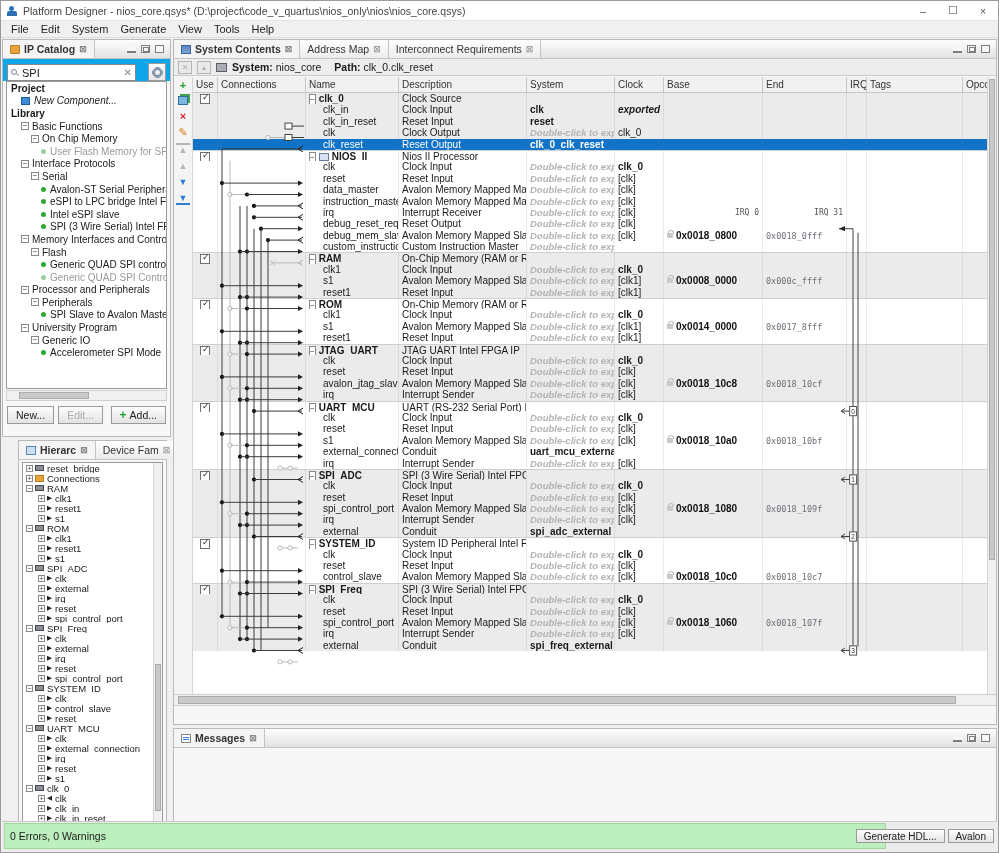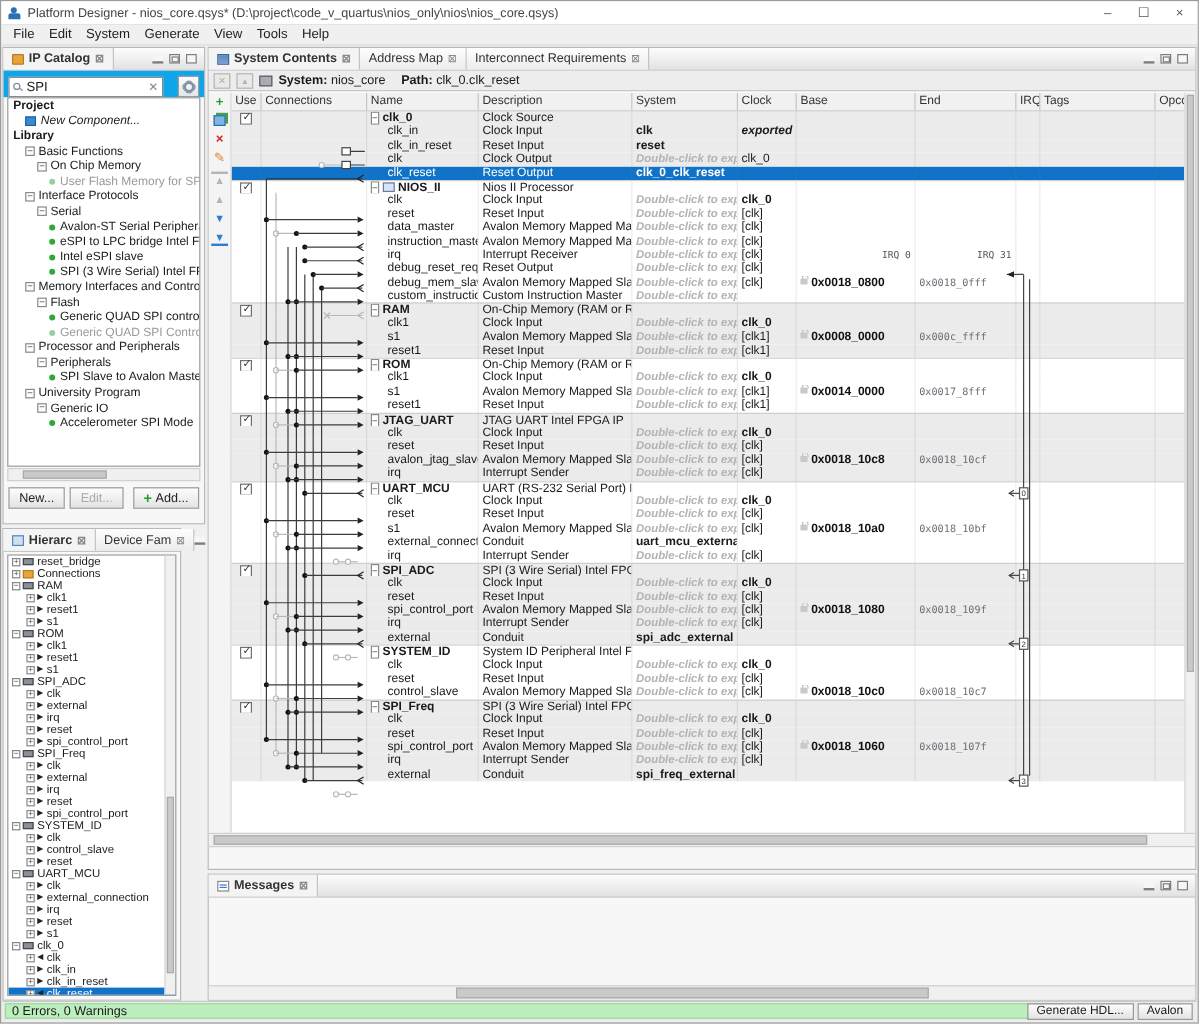--- a/index.html
+++ b/index.html
@@ -120,21 +120,21 @@
   .funnel.y{border-top:7px solid #e8b400}
   .funnel.g{border-top:7px solid #9a9a9a}
   
   .msghdr{height:16px;line-height:16px;background:#f7f7f7;border-bottom:1px solid #cfcfcf;padding-left:5px;font-size:10px;color:#333}
   .msgbody{position:absolute;left:0;right:0;top:36px;bottom:13px;background:#fff;overflow:hidden}
   .msgrow{height:15px;line-height:15px;border-bottom:1px solid #e0e0e0;padding-left:4px;font-size:10px;color:#0b9a0b;white-space:nowrap;overflow:hidden}
   .msgrow.blank{height:26px;border-bottom:none}
   .mhscroll{position:absolute;left:0;right:0;bottom:0;height:12px;background:#f0f0f0;border-top:1px solid #cfcfcf;}
   .mhscroll .thumb{position:absolute;top:1px;bottom:1px;background:#c9c9c9;border:1px solid #ababab}
   
-  .statusbar{position:absolute;left:1px;right:1px;bottom:1px;height:17px;background:#ececec;border-top:1px solid #c9c9c9;display:flex;align-items:center}
+  .statusbar{position:absolute;left:1px;right:1px;bottom:1px;height:30px;background:#ececec;border-top:1px solid #c9c9c9;display:flex;align-items:center}
   .statusgreen{position:absolute;left:2px;top:1px;bottom:2px;width:882px;background:#bdeebd;border:1px solid #9ed69e;display:flex;align-items:center;padding-left:5px;font-size:10.5px;color:#1a1a1a}
   .sbtns{position:absolute;right:3px;top:1px;bottom:2px;display:flex;gap:3px;align-items:center}
   .sbtn{height:14px;padding:0 7px;border:1px solid #9a9a9a;background:linear-gradient(#fdfdfd,#e3e3e3);font-size:10px;display:flex;align-items:center}
 </style>
 </head>
 <body>
 
 <div class="titlebar">
   <span class="appicon"></span>
   <span class="title-text">Platform Designer - nios_core.qsys* (D:\project\code_v_quartus\nios_only\nios\nios_core.qsys)</span>
@@ -277,21 +277,21 @@
       <div class="btn disabled">
           <span>Edit...</span>
         </div>
       <div class="btn" style="margin-left:auto">
           <span class="plus">+</span>
           <span>Add...</span>
         </div>
     </div>
   </div>
 
-  <div class="panel" id="hier" style="left:0;top:401px;width:149px;bottom:0">
+  <div class="panel" id="hier" style="left:16px;top:401px;width:149px;bottom:0">
     <div class="ptabs">
       <div class="tab active">
         <span class="ticon hier"></span>
         <span>Hierarc</span>
         <span class="close">⊠</span>
       </div>
       <div class="tab">
         <span>Device Fam</span>
         <span class="close">⊠</span>
       </div>

